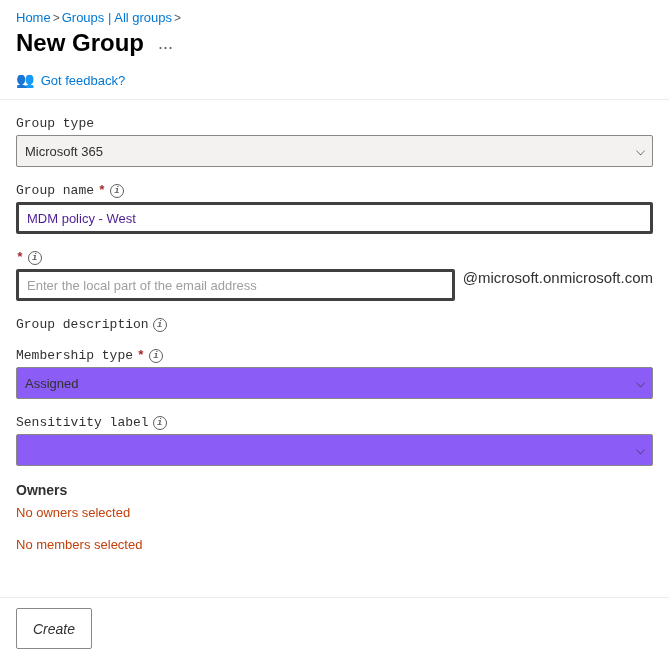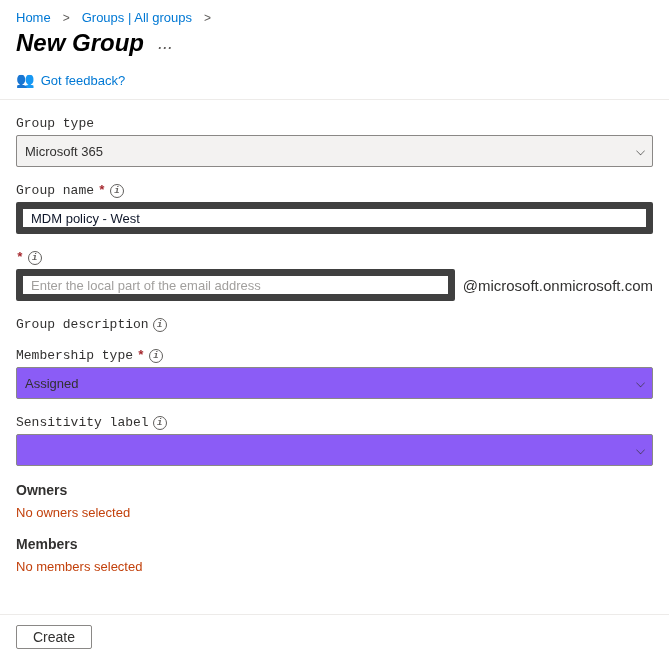--- a/index.html
+++ b/index.html
@@ -16,39 +16,38 @@
       display: flex;
       flex-direction: column;
       height: 659px;
       width: 669px;
       position: relative;
     }
     .breadcrumb-bar {
       padding: 10px 16px 4px 16px;
       display: flex;
       align-items: center;
-      gap: 12px;
+      gap: 2px;
       font-size: 13px;
       color: #0078d4;
     }
     .breadcrumb-bar span.sep {
       color: #605e5c;
       font-size: 12px;
     }
     .breadcrumb-bar a {
       color: #0078d4;
       text-decoration: none;
       cursor: pointer;
     }
     .header-row {
       display: flex;
       align-items: center;
       padding: 0 32px 8px 16px;
       gap: 8px;
-      font-style: italic;
     }
     .page-title {
       font-size: 24px;
       font-weight: 600;
       color: #000;
     }
     .ellipsis-btn {
       cursor: pointer;
       font-size: 18px;
       color: #605e5c;
@@ -100,24 +99,24 @@
       border-radius: 50%;
       font-size: 9px;
       color: #605e5c;
       cursor: pointer;
       font-style: italic;
       font-weight: bold;
     }
     .form-input {
       width: 100%;
       height: 32px;
-      border: 7px solid #404040;
+      border: 3px solid #404040;
       padding: 4px 8px;
       font-size: 13px;
-      color: #0f172a;
+      color: #4c1d95;
       background: #fff;
       outline: none;
       border-radius: 2px;
     }
     .form-input::placeholder {
       color: #a19f9d;
     }
     .form-input[disabled], .form-select-wrapper.disabled {
       background: #f3f2f1;
       color: #a19f9d;
@@ -148,21 +147,21 @@
       position: absolute;
       right: 8px;
       top: 50%;
       transform: translateY(-50%);
       pointer-events: none;
       color: #323130;
       font-size: 12px;
     }
     .email-row {
       display: flex;
-      align-items: center;
+      align-items: flex-start;
       gap: 8px;
     }
     .email-input-wrap {
       flex: 1;
     }
     .email-suffix {
       font-size: 15px;
       color: #323130;
       white-space: nowrap;
     }
@@ -181,29 +180,30 @@
     }
     .footer-bar {
       padding: 10px 16px;
       border-top: 1px solid #edebe9;
       background: #fff;
       display: flex;
       align-items: center;
       gap: 8px;
     }
     .create-btn {
-      height: 24px;
+      height: 41px;
       padding: 0 16px;
       background: #fff;
       border: 1px solid #8a8886;
       border-radius: 2px;
       font-size: 14px;
       color: #323130;
       cursor: pointer;
       font-family: 'Segoe UI', Arial, sans-serif;
+      font-style: italic;
     }
     
     .scrollable-content::-webkit-scrollbar {
       width: 8px;
     }
     .scrollable-content::-webkit-scrollbar-track {
       background: #f3f2f1;
     }
     .scrollable-content::-webkit-scrollbar-thumb {
       background: #c8c6c4;
@@ -295,21 +295,20 @@
         <span class="chevron-down">⌵</span>
       </div>
     </div>
 
     <div class="form-group">
       <div class="section-title">Owners</div>
       <a class="link-blue">No owners selected</a>
     </div>
 
     <div class="form-group">
-      <div class="section-title">Members</div>
       <a class="link-blue">No members selected</a>
     </div>
 
   </div>
 
   <div class="footer-bar">
     <button class="create-btn">Create</button>
   </div>
 </div>
 

